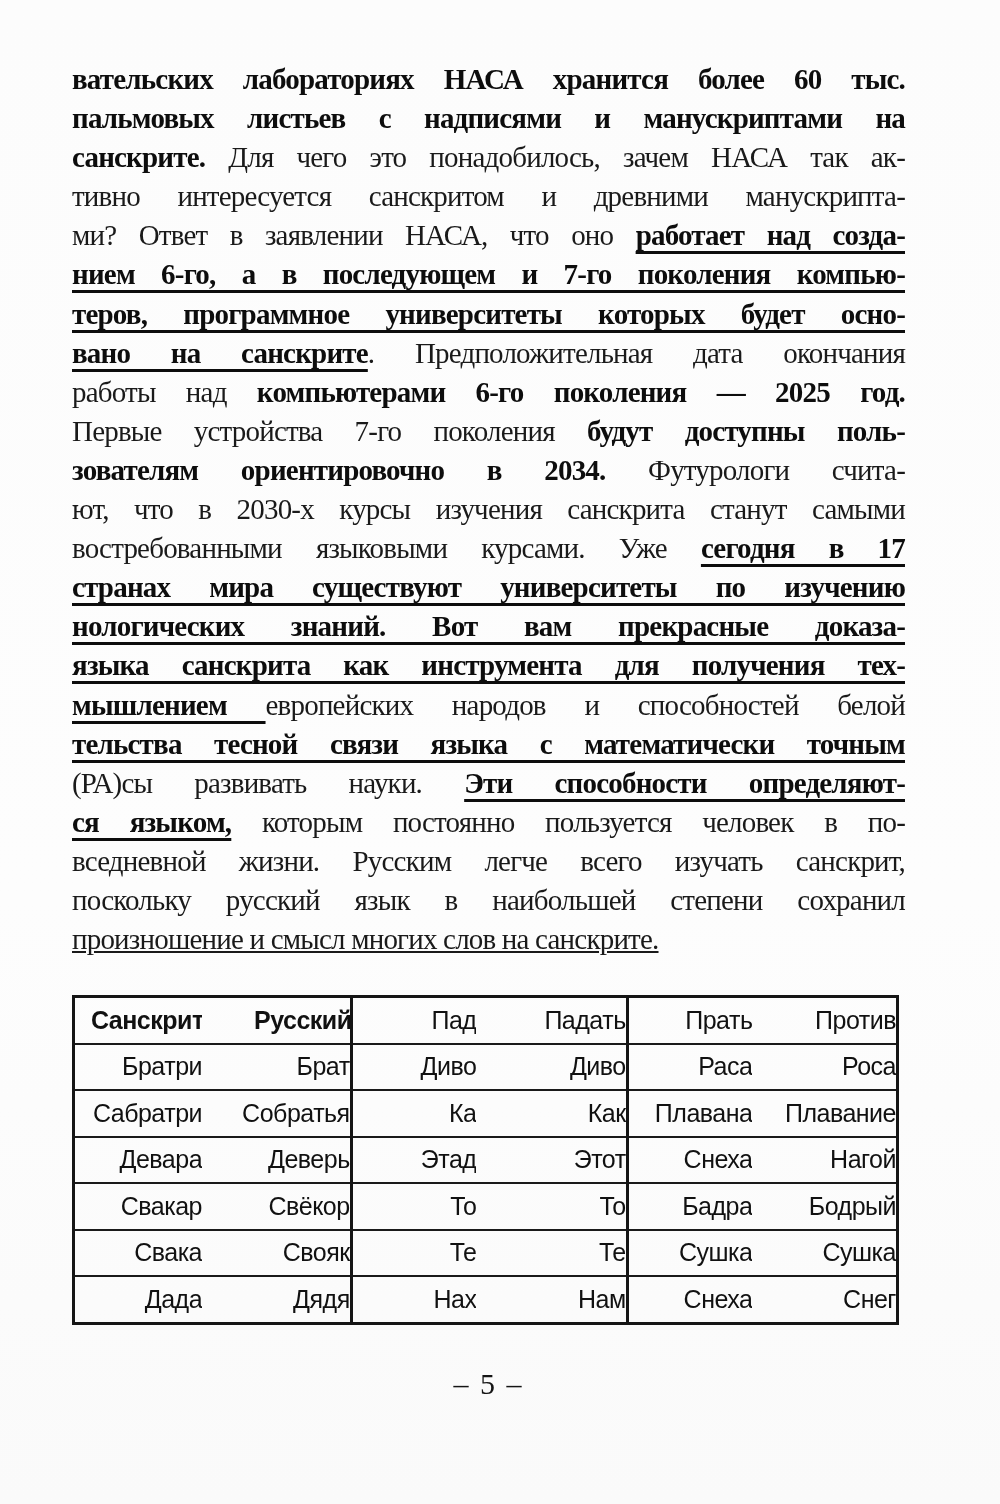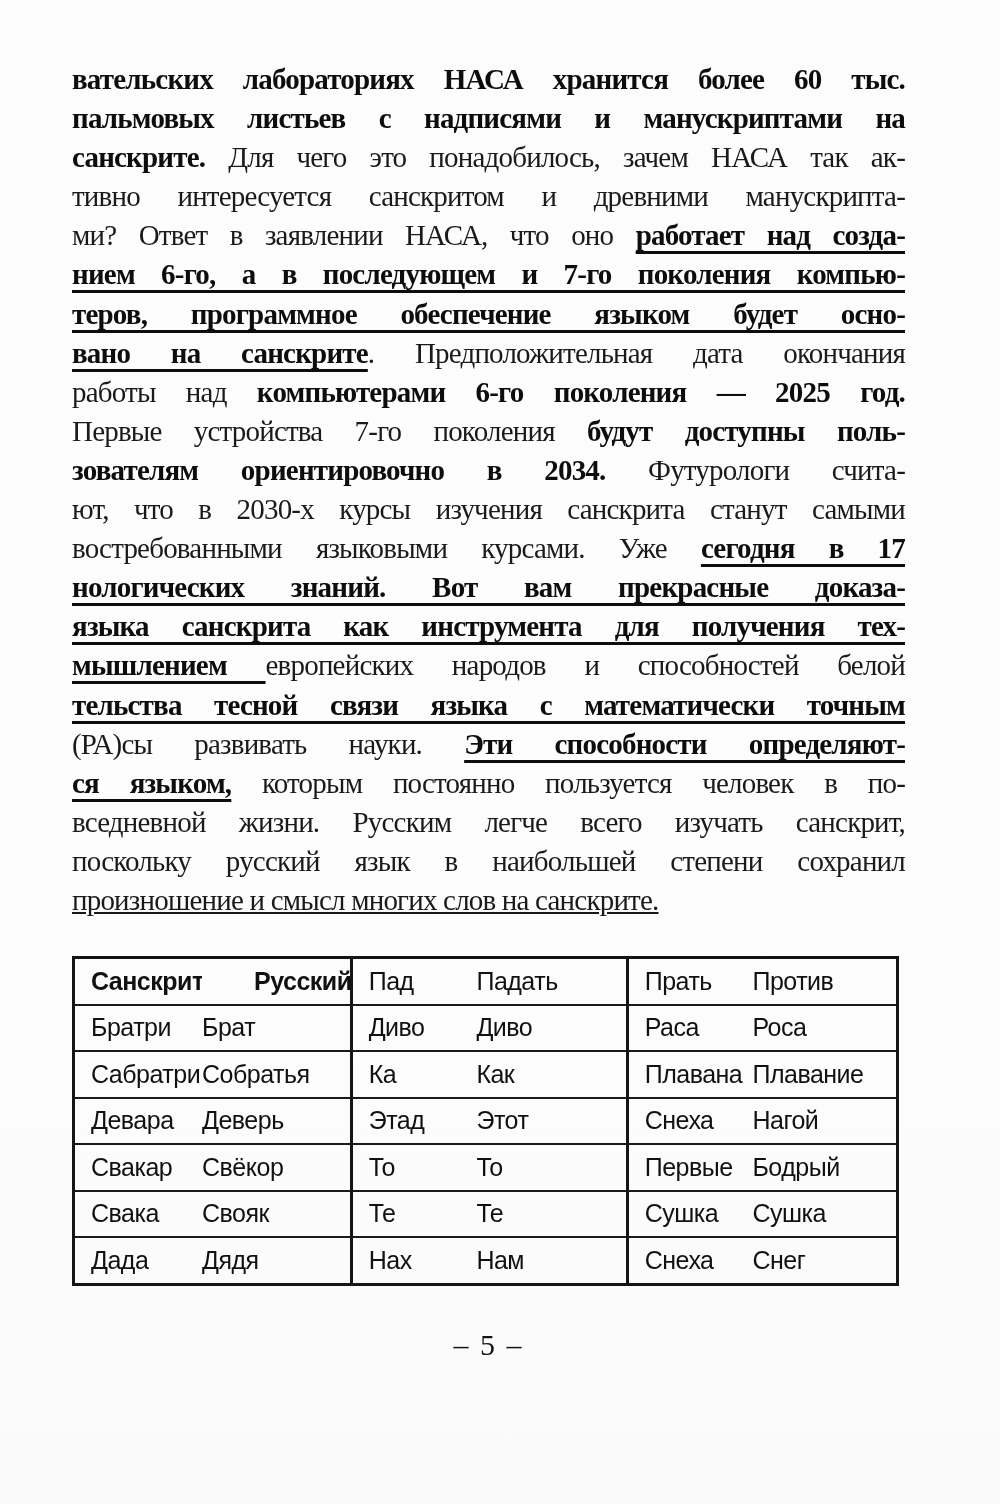--- a/index.html
+++ b/index.html
@@ -58,20 +58,21 @@
     color: #111;
     border: 3px solid #151515;
   }
   table.vocab td {
     height: 44.5px;
     vertical-align: middle;
     border-top: 2px solid #1a1a1a;
     padding: 0;
     overflow: hidden;
     white-space: nowrap;
+    text-align: right;
   }
   table.vocab tr:first-child td { border-top: none; }
   table.vocab td.ca { padding-left: 16px; }
   table.vocab td.gs { border-left: 3px solid #151515; }
   table.vocab td.hb { font-weight: 700; }
   table.vocab td.hpad { padding-left: 52px; }
   
   .page-number {
     margin-top: 42px;
     width: 833px;
@@ -87,27 +88,28 @@
 <div class="page">
   <div class="content">
 
     <div class="body-text" id="paragraph">
         <div class="line"><span class="b">вательских лабораториях НАСА хранится более 60 тыс.</span></div>
         <div class="line"><span class="b">пальмовых листьев с надписями и манускриптами на</span></div>
         <div class="line"><span class="b">санскрите.</span><span class=""> Для чего это понадобилось, зачем НАСА так ак-</span></div>
         <div class="line"><span class="">тивно интересуется санскритом и древними манускрипта-</span></div>
         <div class="line"><span class="">ми? Ответ в заявлении НАСА, что оно </span><span class="b u">работает над созда-</span></div>
         <div class="line"><span class="b u">нием 6-го, а в последующем и 7-го поколения компью-</span></div>
-        <div class="line"><span class="b u">теров, программное обеспечение языком будет осно-</span></div>
+        <div class="line"><span class="b u">теров, программное университеты которых будет осно-</span></div>
         <div class="line"><span class="b u">вано на санскрите</span><span class="">. Предположительная дата окончания</span></div>
         <div class="line"><span class="">работы над </span><span class="b">компьютерами 6-го поколения — 2025 год.</span></div>
         <div class="line"><span class="">Первые устройства 7-го поколения </span><span class="b">будут доступны поль-</span></div>
         <div class="line"><span class="b">зователям ориентировочно в 2034.</span><span class=""> Футурологи счита-</span></div>
         <div class="line"><span class="">ют, что в 2030-х курсы изучения санскрита станут самыми</span></div>
         <div class="line"><span class="">востребованными языковыми курсами. Уже </span><span class="b u">сегодня в 17</span></div>
+        <div class="line"><span class="b u">странах мира существуют университеты по изучению</span></div>
         <div class="line"><span class="b u">нологических знаний. Вот вам прекрасные доказа-</span></div>
         <div class="line"><span class="b u">языка санскрита как инструмента для получения тех-</span></div>
         <div class="line"><span class="b u">мышлением </span><span class="">европейских народов и способностей белой</span></div>
         <div class="line"><span class="b u">тельства тесной связи языка с математически точным</span></div>
         <div class="line"><span class="">(РА)сы развивать науки. </span><span class="b u">Эти способности определяют-</span></div>
         <div class="line"><span class="b u">ся языком,</span><span class=""> которым постоянно пользуется человек в по-</span></div>
         <div class="line"><span class="">вседневной жизни. Русским легче всего изучать санскрит,</span></div>
         <div class="line"><span class="">поскольку русский язык в наибольшей степени сохранил</span></div>
         <div class="line last"><span class="">произношение и смысл многих слов на санскрите.</span></div>
       </div>
@@ -152,21 +154,21 @@
             <td class="ca gs">Этад</td>
             <td class="cb">Этот</td>
             <td class="ca gs">Снеха</td>
             <td class="cb">Нагой</td>
           </tr>
           <tr>
             <td class="ca">Свакар</td>
             <td class="cb">Свёкор</td>
             <td class="ca gs">То</td>
             <td class="cb">То</td>
-            <td class="ca gs">Первые</td>
+            <td class="ca gs">Бадра</td>
             <td class="cb">Бодрый</td>
           </tr>
           <tr>
             <td class="ca">Свака</td>
             <td class="cb">Свояк</td>
             <td class="ca gs">Те</td>
             <td class="cb">Те</td>
             <td class="ca gs">Сушка</td>
             <td class="cb">Сушка</td>
           </tr>

